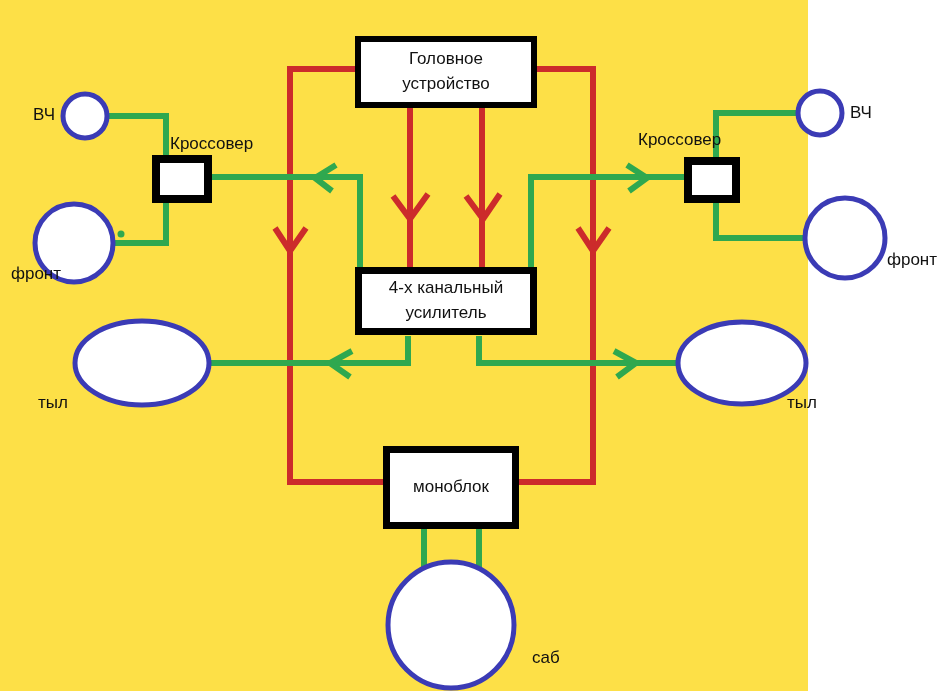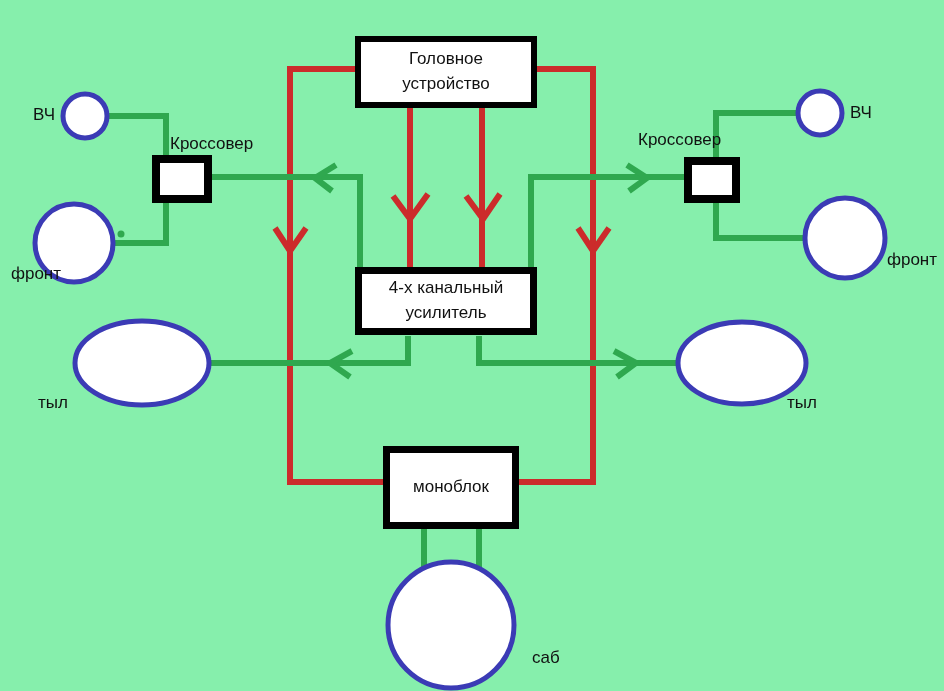--- a/index.html
+++ b/index.html
@@ -8,23 +8,23 @@
     background: #ffffff;
   }
   body {
     width: 944px;
     height: 691px;
     font-family: "Liberation Sans", sans-serif;
     overflow: hidden;
   }
   #diagram-root {
     position: relative;
-    width: 944px;
+    width: 808px;
     height: 691px;
-    background: #86efac;
+    background: #fde047;
   }
   svg.diagram-canvas {
     position: absolute;
     left: 0;
     top: 0;
     width: 944px;
     height: 691px;
   }
   .box-rect {
     fill: #ffffff;

